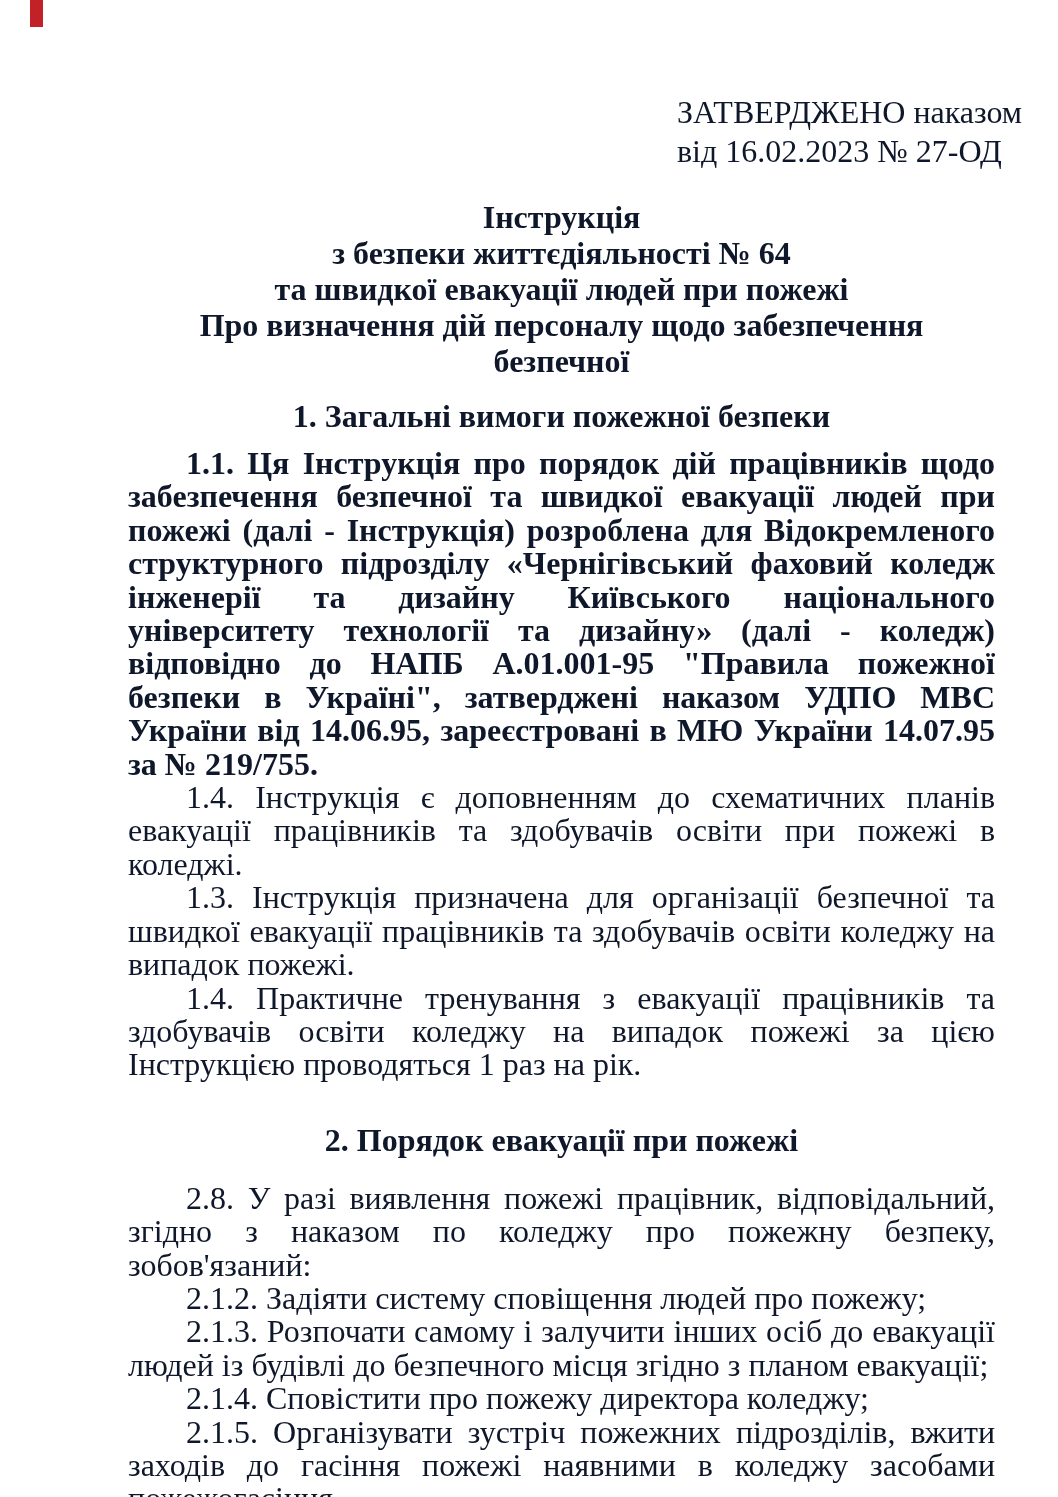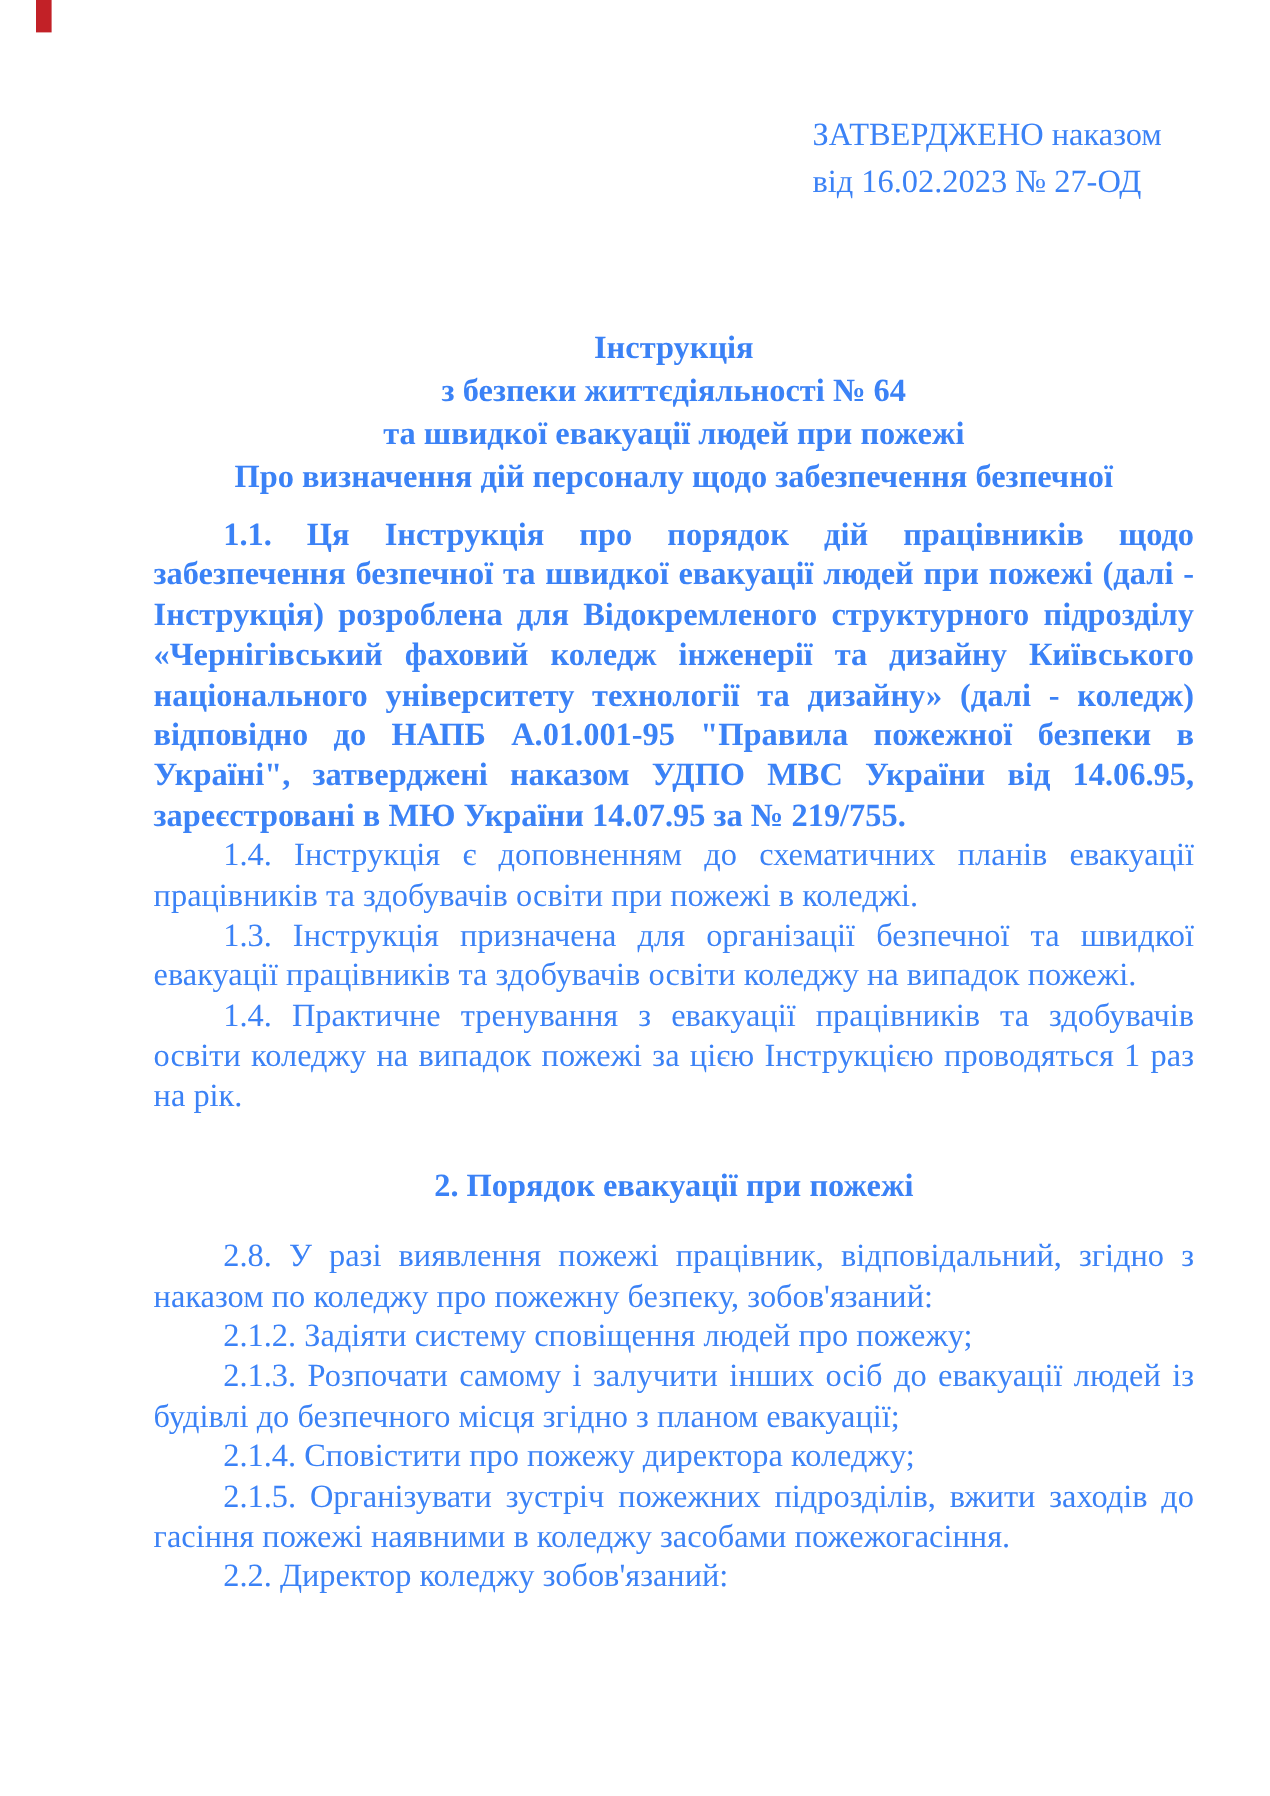--- a/index.html
+++ b/index.html
@@ -4,38 +4,38 @@
 <style>
   html, body { margin: 0; padding: 0; background: #ffffff; }
   .page {
     position: relative;
     width: 1058px;
     height: 1497px;
     box-sizing: border-box;
     background: #ffffff;
     padding: 93px 63px 0 128px;
     font-family: "Liberation Serif", "DejaVu Serif", serif;
-    font-size: 27px;
-    color: #3b82f6;
+    font-size: 32px;
+    color: #0f172a;
     overflow: hidden;
   }
   .corner-marker {
     position: absolute;
     left: 30px;
     top: 0;
     width: 13px;
     height: 27px;
   }
   .approval {
     margin-left: 549px;
     line-height: 39px;
     white-space: nowrap;
   }
   .doc-title {
-    margin-top: 100px;
+    margin-top: 28px;
     text-align: center;
     font-weight: bold;
     line-height: 36px;
   }
   .section-heading {
     text-align: center;
     font-weight: bold;
     line-height: 33px;
   }
   .section-heading.s1 { margin-top: 21px; }
@@ -61,20 +61,21 @@
     <div>від 16.02.2023 № 27-ОД</div>
   </div>
 
   <div class="doc-title">
     <div>Інструкція</div>
     <div>з безпеки життєдіяльності № 64</div>
     <div>та швидкої евакуації людей при пожежі</div>
     <div>Про визначення дій персоналу щодо забезпечення безпечної</div>
   </div>
 
+  <div class="section-heading s1">1. Загальні вимоги пожежної безпеки</div>
 
   <p class="para first">1.1.  Ця Інструкція про порядок дій працівників щодо забезпечення безпечної та швидкої евакуації людей при пожежі (далі - Інструкція) розроблена для Відокремленого структурного підрозділу «Чернігівський фаховий  коледж інженерії та дизайну Київського національного університету технології та дизайну» (далі - коледж) відповідно до НАПБ А.01.001-95 "Правила пожежної безпеки в Україні", затверджені наказом УДПО МВС України від 14.06.95, зареєстровані в МЮ України 14.07.95 за № 219/755.</p>
   <p class="para">1.4.  Інструкція є доповненням до схематичних планів евакуації працівників та здобувачів освіти при пожежі в коледжі.</p>
   <p class="para">1.3.  Інструкція призначена для організації безпечної та швидкої евакуації працівників та здобувачів освіти коледжу на випадок пожежі.</p>
   <p class="para">1.4.  Практичне тренування з евакуації працівників та здобувачів освіти коледжу на випадок пожежі за цією Інструкцією проводяться 1 раз на рік.</p>
 
   <div class="section-heading s2">2. Порядок евакуації при пожежі</div>
 
   <p class="para first-s2">2.8.  У разі виявлення пожежі працівник, відповідальний, згідно з наказом по коледжу про пожежну безпеку, зобов'язаний:</p>
   <p class="para">2.1.2. Задіяти систему сповіщення людей про пожежу;</p>

